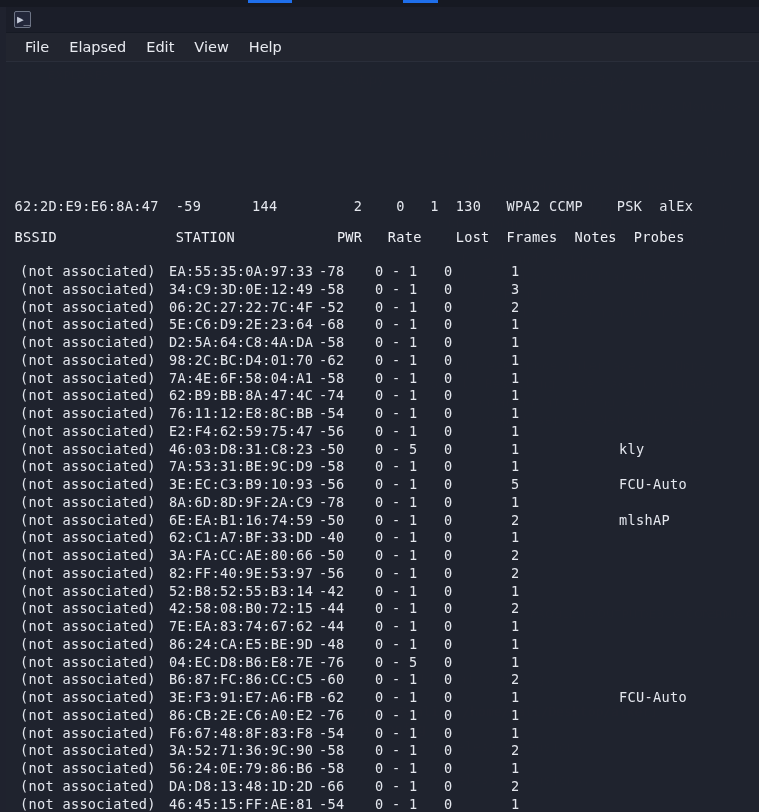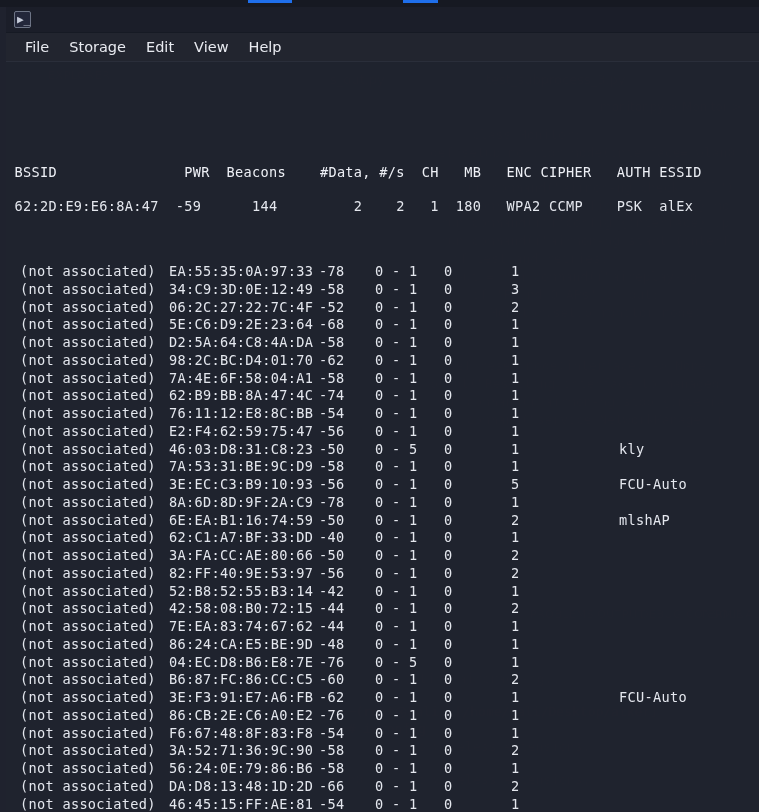--- a/index.html
+++ b/index.html
@@ -222,33 +222,33 @@
   <div class="term-window">
 
     <div class="term-titlebar">
       <div class="term-icon">
         <span class="glyph">▶_</span>
       </div>
     </div>
 
     <div class="term-menubar">
       <div class="menu-item">File</div>
-      <div class="menu-item">Storage</div>
+      <div class="menu-item">Elapsed</div>
       <div class="menu-item">Edit</div>
       <div class="menu-item">View</div>
       <div class="menu-item">Help</div>
     </div>
 
     <div class="term-body">
 
 
-      <div class="mline hdr" style="top:102px; left:0px;"><span> BSSID               PWR  Beacons    #Data, #/s  CH   MB   ENC CIPHER   AUTH ESSID</span></div>
-
-      <div class="mline" style="top:136px; left:0px;"><span> 62:2D:E9:E6:8A:47  -59      144         2    2   1  180   WPA2 CCMP    PSK  alEx</span></div>
-
+
+      <div class="mline" style="top:136px; left:0px;"><span> 62:2D:E9:E6:8A:47  -59      144         2    0   1  130   WPA2 CCMP    PSK  alEx</span></div>
+
+      <div class="mline hdr" style="top:167px; left:0px;"><span> BSSID              STATION            PWR   Rate    Lost  Frames  Notes  Probes</span></div>
 
       <div id="station-rows">
           <div class="mline" style="top: 201px; height: 17px; width: 759px; position: absolute;"><span class="cell" style="position: absolute; left: 14px; top: 0px;">(not associated)</span><span class="cell" style="position: absolute; left: 163px; top: 0px;">EA:55:35:0A:97:33</span><span class="cell" style="position: absolute; left: 313px; top: 0px;">-78</span><span class="cell" style="position: absolute; left: 369px; top: 0px;">0 - 1</span><span class="cell" style="position: absolute; left: 438px; top: 0px;">0</span><span class="cell" style="position: absolute; left: 505px; top: 0px;">1</span><span class="cell" style="position: absolute; left: 556px; top: 0px;"></span><span class="cell" style="position: absolute; left: 613px; top: 0px;"></span></div>
           <div class="mline" style="top: 218.75px; height: 17px; width: 759px; position: absolute;"><span class="cell" style="position: absolute; left: 14px; top: 0px;">(not associated)</span><span class="cell" style="position: absolute; left: 163px; top: 0px;">34:C9:3D:0E:12:49</span><span class="cell" style="position: absolute; left: 313px; top: 0px;">-58</span><span class="cell" style="position: absolute; left: 369px; top: 0px;">0 - 1</span><span class="cell" style="position: absolute; left: 438px; top: 0px;">0</span><span class="cell" style="position: absolute; left: 505px; top: 0px;">3</span><span class="cell" style="position: absolute; left: 556px; top: 0px;"></span><span class="cell" style="position: absolute; left: 613px; top: 0px;"></span></div>
           <div class="mline" style="top: 236.5px; height: 17px; width: 759px; position: absolute;"><span class="cell" style="position: absolute; left: 14px; top: 0px;">(not associated)</span><span class="cell" style="position: absolute; left: 163px; top: 0px;">06:2C:27:22:7C:4F</span><span class="cell" style="position: absolute; left: 313px; top: 0px;">-52</span><span class="cell" style="position: absolute; left: 369px; top: 0px;">0 - 1</span><span class="cell" style="position: absolute; left: 438px; top: 0px;">0</span><span class="cell" style="position: absolute; left: 505px; top: 0px;">2</span><span class="cell" style="position: absolute; left: 556px; top: 0px;"></span><span class="cell" style="position: absolute; left: 613px; top: 0px;"></span></div>
           <div class="mline" style="top: 254.25px; height: 17px; width: 759px; position: absolute;"><span class="cell" style="position: absolute; left: 14px; top: 0px;">(not associated)</span><span class="cell" style="position: absolute; left: 163px; top: 0px;">5E:C6:D9:2E:23:64</span><span class="cell" style="position: absolute; left: 313px; top: 0px;">-68</span><span class="cell" style="position: absolute; left: 369px; top: 0px;">0 - 1</span><span class="cell" style="position: absolute; left: 438px; top: 0px;">0</span><span class="cell" style="position: absolute; left: 505px; top: 0px;">1</span><span class="cell" style="position: absolute; left: 556px; top: 0px;"></span><span class="cell" style="position: absolute; left: 613px; top: 0px;"></span></div>
           <div class="mline" style="top: 272px; height: 17px; width: 759px; position: absolute;"><span class="cell" style="position: absolute; left: 14px; top: 0px;">(not associated)</span><span class="cell" style="position: absolute; left: 163px; top: 0px;">D2:5A:64:C8:4A:DA</span><span class="cell" style="position: absolute; left: 313px; top: 0px;">-58</span><span class="cell" style="position: absolute; left: 369px; top: 0px;">0 - 1</span><span class="cell" style="position: absolute; left: 438px; top: 0px;">0</span><span class="cell" style="position: absolute; left: 505px; top: 0px;">1</span><span class="cell" style="position: absolute; left: 556px; top: 0px;"></span><span class="cell" style="position: absolute; left: 613px; top: 0px;"></span></div>
           <div class="mline" style="top: 289.75px; height: 17px; width: 759px; position: absolute;"><span class="cell" style="position: absolute; left: 14px; top: 0px;">(not associated)</span><span class="cell" style="position: absolute; left: 163px; top: 0px;">98:2C:BC:D4:01:70</span><span class="cell" style="position: absolute; left: 313px; top: 0px;">-62</span><span class="cell" style="position: absolute; left: 369px; top: 0px;">0 - 1</span><span class="cell" style="position: absolute; left: 438px; top: 0px;">0</span><span class="cell" style="position: absolute; left: 505px; top: 0px;">1</span><span class="cell" style="position: absolute; left: 556px; top: 0px;"></span><span class="cell" style="position: absolute; left: 613px; top: 0px;"></span></div>
           <div class="mline" style="top: 307.5px; height: 17px; width: 759px; position: absolute;"><span class="cell" style="position: absolute; left: 14px; top: 0px;">(not associated)</span><span class="cell" style="position: absolute; left: 163px; top: 0px;">7A:4E:6F:58:04:A1</span><span class="cell" style="position: absolute; left: 313px; top: 0px;">-58</span><span class="cell" style="position: absolute; left: 369px; top: 0px;">0 - 1</span><span class="cell" style="position: absolute; left: 438px; top: 0px;">0</span><span class="cell" style="position: absolute; left: 505px; top: 0px;">1</span><span class="cell" style="position: absolute; left: 556px; top: 0px;"></span><span class="cell" style="position: absolute; left: 613px; top: 0px;"></span></div>
           <div class="mline" style="top: 325.25px; height: 17px; width: 759px; position: absolute;"><span class="cell" style="position: absolute; left: 14px; top: 0px;">(not associated)</span><span class="cell" style="position: absolute; left: 163px; top: 0px;">62:B9:BB:8A:47:4C</span><span class="cell" style="position: absolute; left: 313px; top: 0px;">-74</span><span class="cell" style="position: absolute; left: 369px; top: 0px;">0 - 1</span><span class="cell" style="position: absolute; left: 438px; top: 0px;">0</span><span class="cell" style="position: absolute; left: 505px; top: 0px;">1</span><span class="cell" style="position: absolute; left: 556px; top: 0px;"></span><span class="cell" style="position: absolute; left: 613px; top: 0px;"></span></div>

